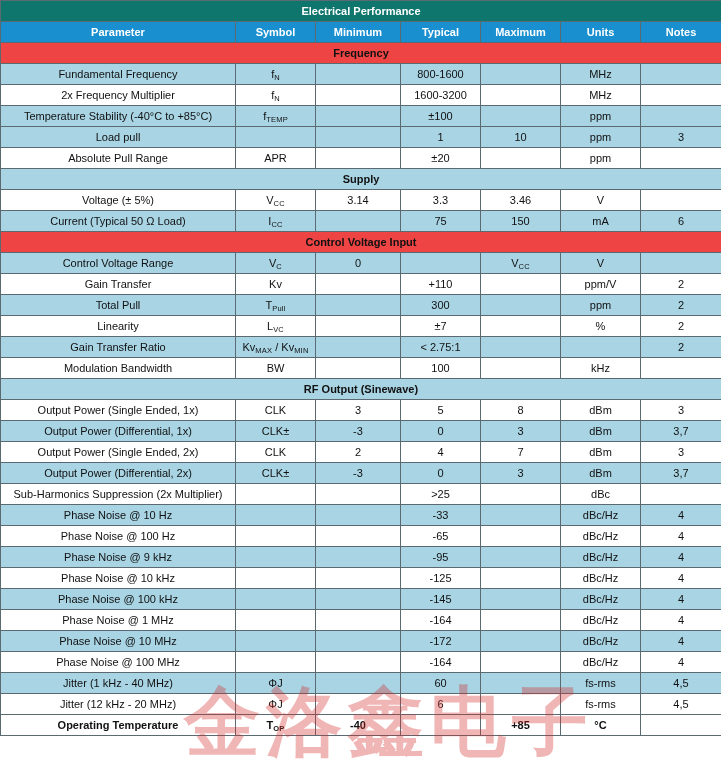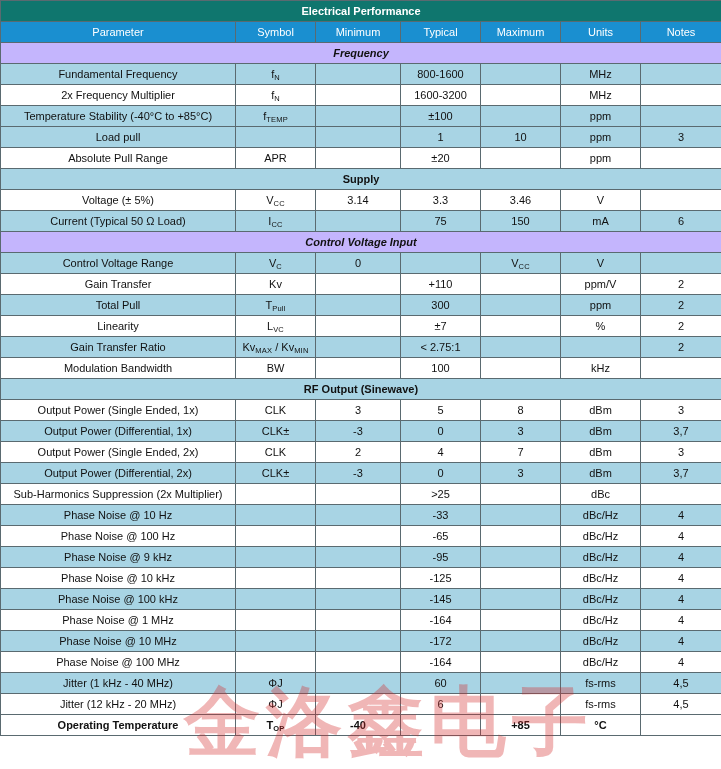--- a/index.html
+++ b/index.html
@@ -35,34 +35,34 @@
     font-weight:bold;
     text-align:center;
     height:21px;
     border:1px solid #1278be;
     border-bottom:1px solid #1a8fd0;
   }
   .colhead-row th{
     background:#1a8fd0;
     color:#ffffff;
     font-size:12.5px;
-    font-weight:normal;
+    font-weight:bold;
     text-align:center;
     height:23px;
     border:1px solid #1a8fd0;
     border-left:1px solid #2f9ad6;
     border-right:1px solid #2f9ad6;
   }
   .sec-row td{
     text-align:center;
     font-weight:bold;
     font-size:12px;
     height:22px;
   }
-  .sec-white td{background:#c4b5fd;font-style:italic;}
+  .sec-white td{background:#ef4444;}
   .sec-blue td{background:#a8d4e4;margin-left:8px;}
   .row-white td{background:#ffffff;}
   .row-blue td{background:#a8d4e4;}
   .param{text-align:center;padding-left:7px;}
   .ctr{text-align:center;}
   .bold td{font-weight:bold;}
   sub{font-size:7.5px;vertical-align:baseline;position:relative;top:2px;letter-spacing:.2px;}
   .wm{
     position:absolute;
     left:184px;

